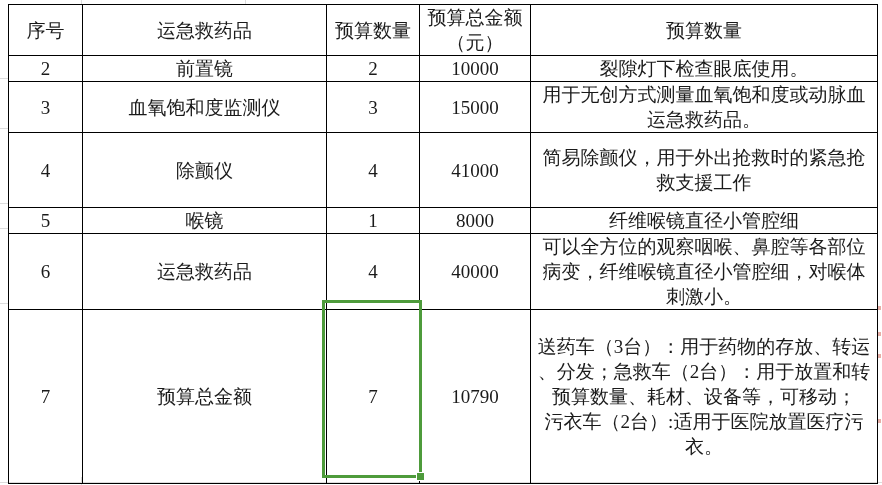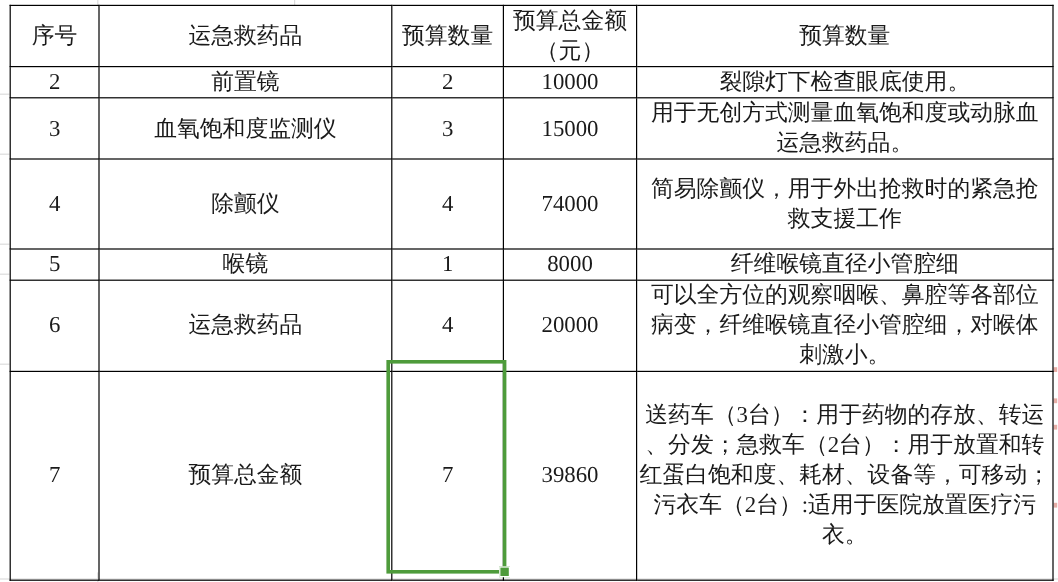--- a/index.html
+++ b/index.html
@@ -125,48 +125,48 @@
           <td>血氧饱和度监测仪</td>
           <td>3</td>
           <td>15000</td>
           <td>用于无创方式测量血氧饱和度或动脉血
 运急救药品。</td>
         </tr>
         <tr>
           <td>4</td>
           <td>除颤仪</td>
           <td>4</td>
-          <td>74000</td>
+          <td>41000</td>
           <td>简易除颤仪，用于外出抢救时的紧急抢
 救支援工作</td>
         </tr>
         <tr>
           <td>5</td>
           <td>喉镜</td>
           <td>1</td>
           <td>8000</td>
           <td>纤维喉镜直径小管腔细</td>
         </tr>
         <tr>
           <td>6</td>
           <td>运急救药品</td>
           <td>4</td>
-          <td>20000</td>
+          <td>40000</td>
           <td>可以全方位的观察咽喉、鼻腔等各部位
 病变，纤维喉镜直径小管腔细，对喉体
 刺激小。</td>
         </tr>
         <tr>
           <td>7</td>
           <td>预算总金额</td>
           <td>7</td>
-          <td>39860</td>
+          <td>10790</td>
           <td>送药车（3台）：用于药物的存放、转运
 、分发；急救车（2台）：用于放置和转
-红蛋白饱和度、耗材、设备等，可移动；
+预算数量、耗材、设备等，可移动；
 污衣车（2台）:适用于医院放置医疗污
 衣。</td>
         </tr>
       </tbody>
   </table>
 
   <div class="sel-box"></div>
   <div class="sel-handle"></div>
 
 </div>

